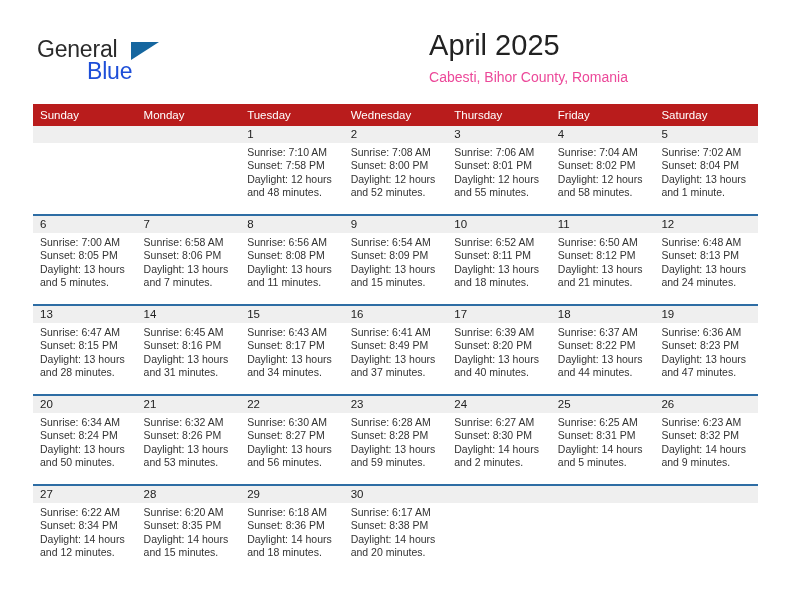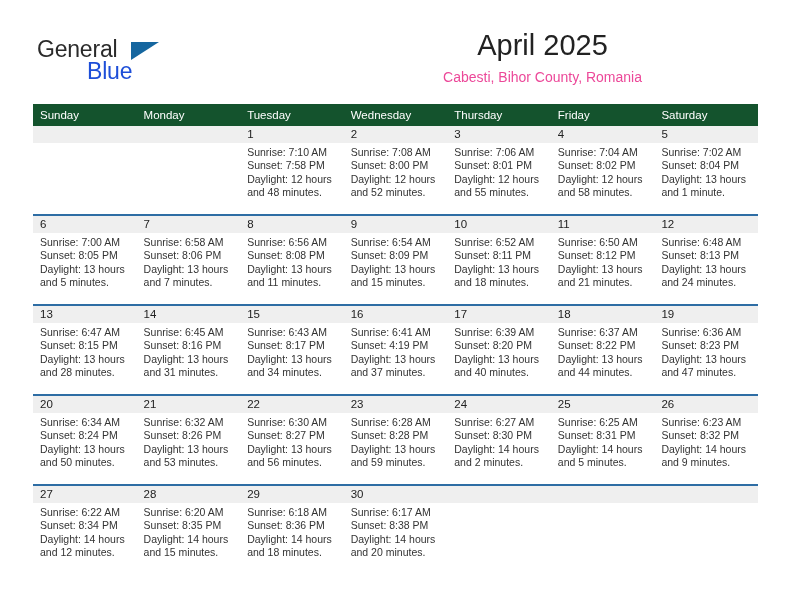--- a/index.html
+++ b/index.html
@@ -61,23 +61,23 @@
     left: 94px;
     top: 6px;
     width: 0;
     height: 0;
     border-left: 28px solid #15669f;
     border-bottom: 18px solid transparent;
   }
 
   .title-block {
     position: absolute;
-    right: 24px;
+    right: 38px;
     top: 28px;
-    text-align: center;
+    text-align: left;
   }
   .cal-title {
     font-size: 29px;
     color: #222222;
     font-weight: normal;
     line-height: 34px;
     font-family: "Liberation Sans", sans-serif;
   }
   .cal-subtitle {
     margin-top: 6px;
@@ -91,21 +91,21 @@
   .calendar {
     position: absolute;
     left: 33px;
     top: 104px;
     width: 725px;
     border-collapse: collapse;
     table-layout: fixed;
   }
 
   .calendar th {
-    background: #14532d;
+    background: #b91c1c;
     color: #ffffff;
     font-size: 11.5px;
     font-weight: normal;
     text-align: left;
     padding: 5px 0 5px 7px;
     height: 11px;
     vertical-align: middle;
     font-family: "Liberation Sans", sans-serif;
   }
 
@@ -377,21 +377,21 @@
                 <div>Daylight: 13 hours</div>
                 <div>and 34 minutes.</div>
               </div>
             </div>
           </td>
           <td>
             <div class="daycell">
               <div class="daynum-band">16</div>
               <div class="info">
                 <div>Sunrise: 6:41 AM</div>
-                <div>Sunset: 4:19 PM</div>
+                <div>Sunset: 8:49 PM</div>
                 <div>Daylight: 13 hours</div>
                 <div>and 37 minutes.</div>
               </div>
             </div>
           </td>
           <td>
             <div class="daycell">
               <div class="daynum-band">17</div>
               <div class="info">
                 <div>Sunrise: 6:39 AM</div>

